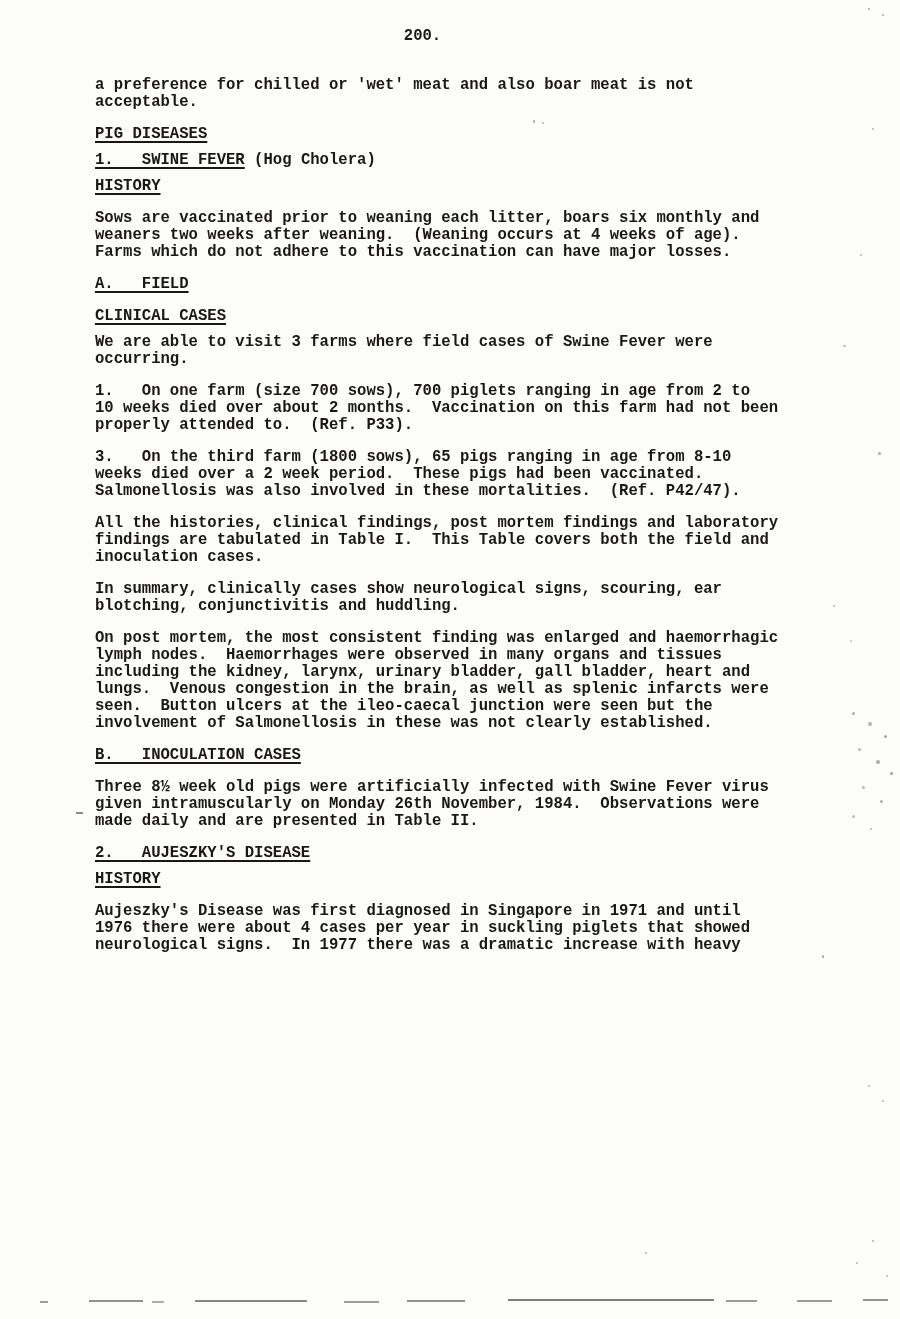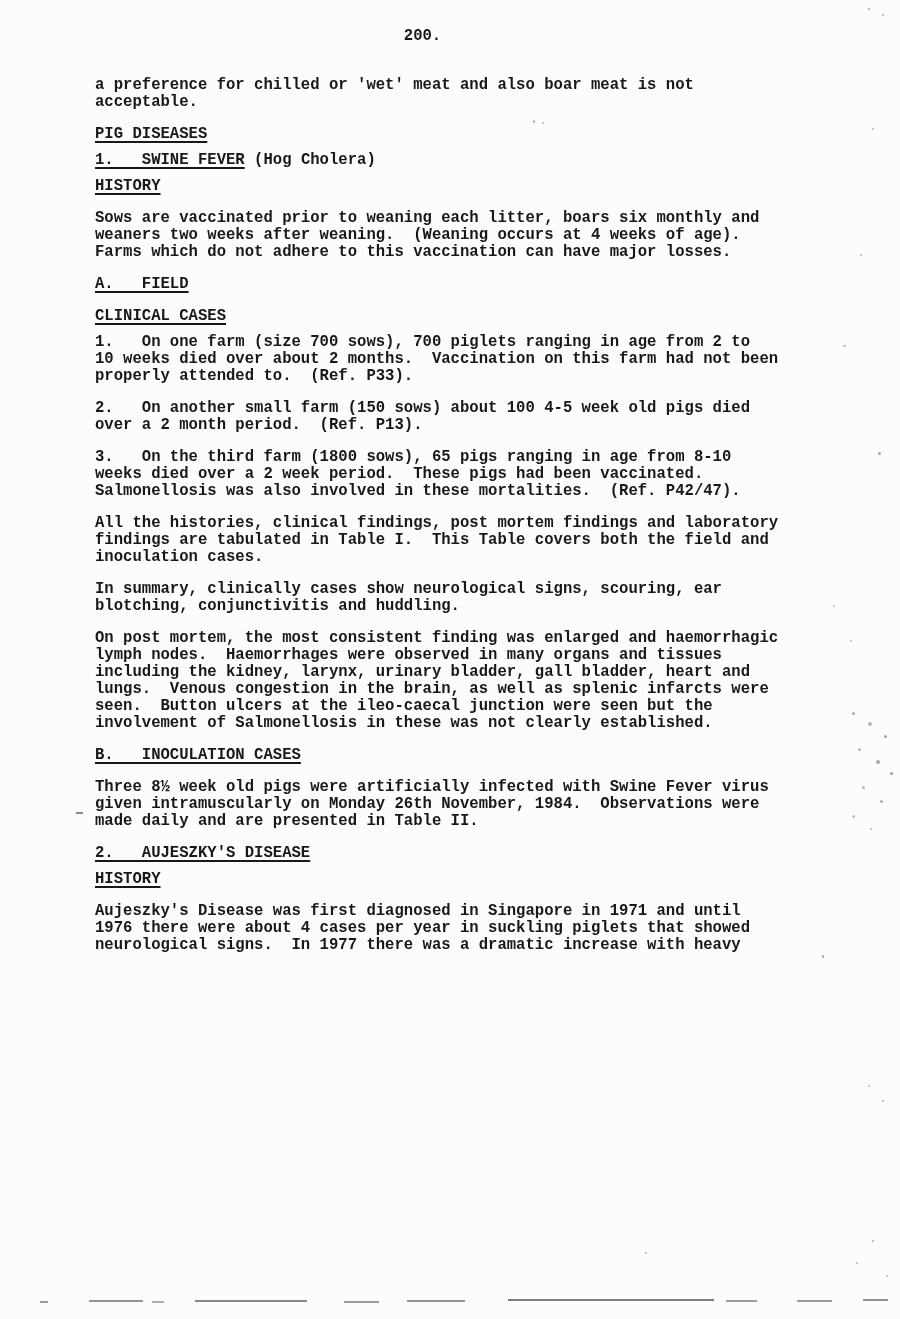--- a/index.html
+++ b/index.html
@@ -63,27 +63,27 @@
 
 
   <p class="para">Sows are vaccinated prior to weaning each litter, boars six monthly and
 weaners two weeks after weaning.  (Weaning occurs at 4 weeks of age).
 Farms which do not adhere to this vaccination can have major losses.</p>
 
   <div class="heading"><span class="u">A.   FIELD</span></div>
 
   <div class="heading tight"><span class="u">CLINICAL CASES</span></div>
 
+  <p class="para">We are able to visit 3 farms where field cases of Swine Fever were
+occurring.</p>
 
   <p class="para">1.   On one farm (size 700 sows), 700 piglets ranging in age from 2 to
 10 weeks died over about 2 months.  Vaccination on this farm had not been
 properly attended to.  (Ref. P33).</p>
 
-  <p class="para">2.   On another small farm (150 sows) about 100 4-5 week old pigs died
-over a 2 month period.  (Ref. P13).</p>
 
   <p class="para">3.   On the third farm (1800 sows), 65 pigs ranging in age from 8-10
 weeks died over a 2 week period.  These pigs had been vaccinated.
 Salmonellosis was also involved in these mortalities.  (Ref. P42/47).</p>
 
   <p class="para">All the histories, clinical findings, post mortem findings and laboratory
 findings are tabulated in Table I.  This Table covers both the field and
 inoculation cases.</p>
 
   <p class="para">In summary, clinically cases show neurological signs, scouring, ear

